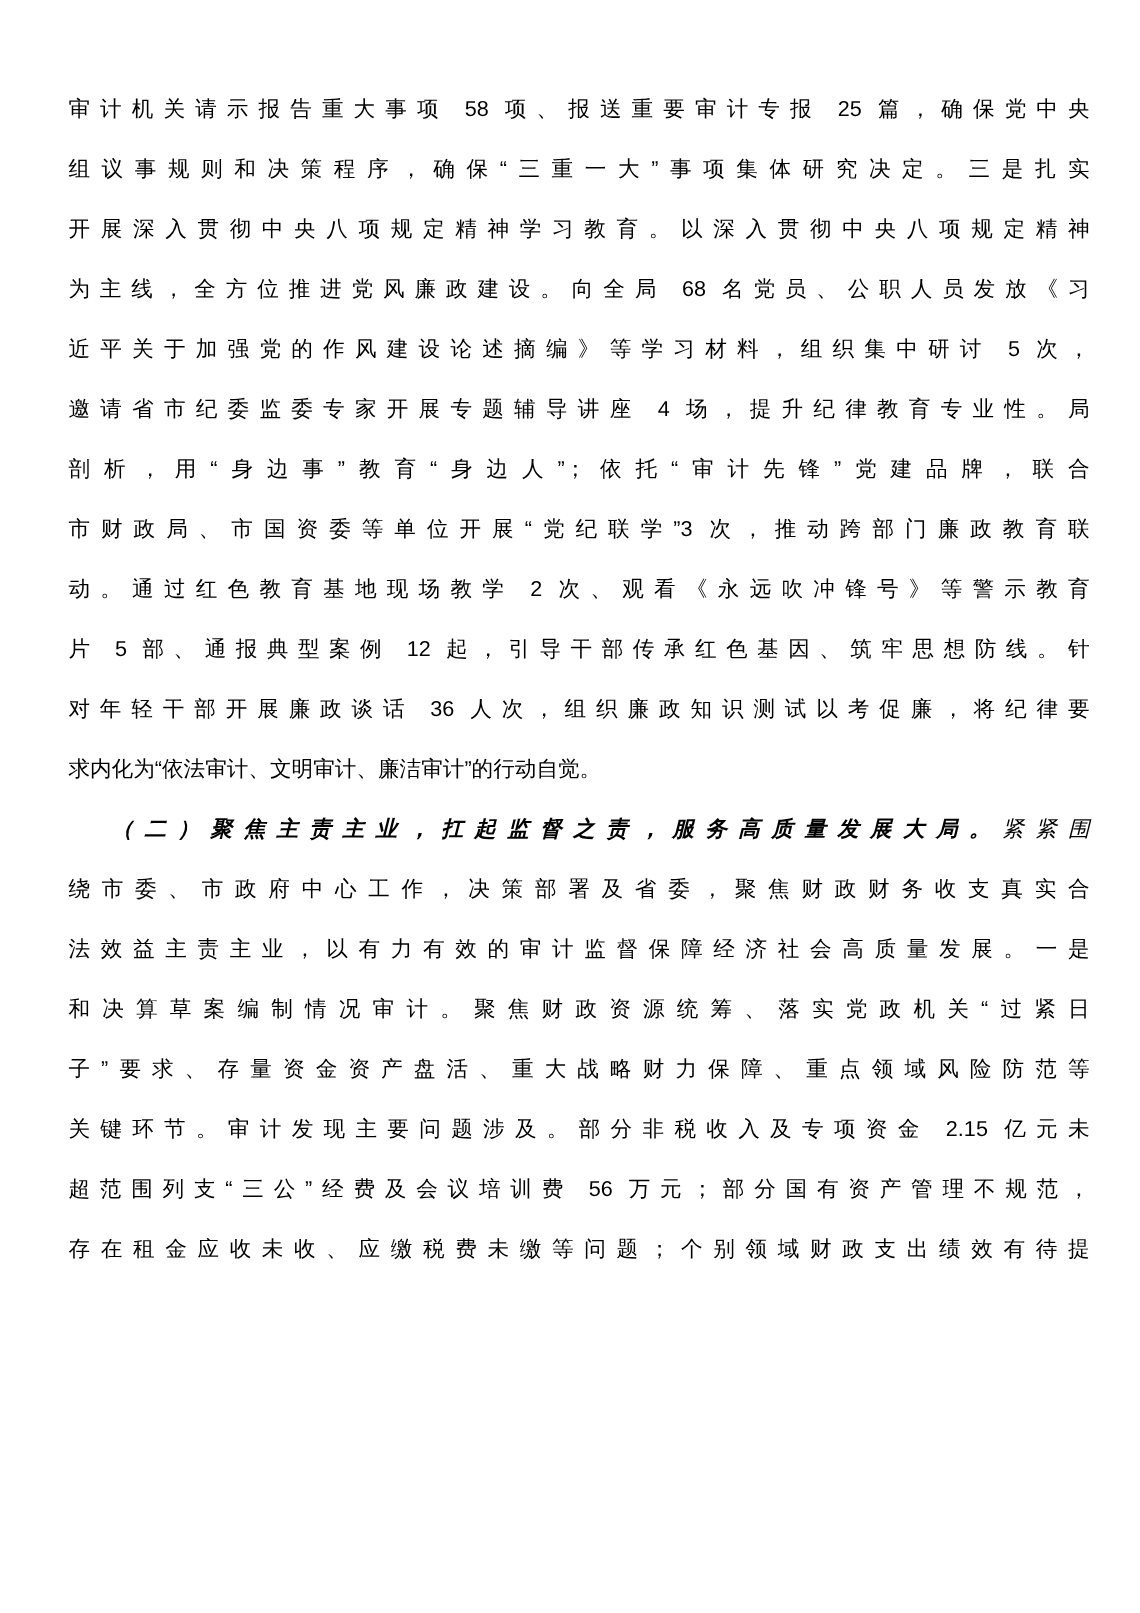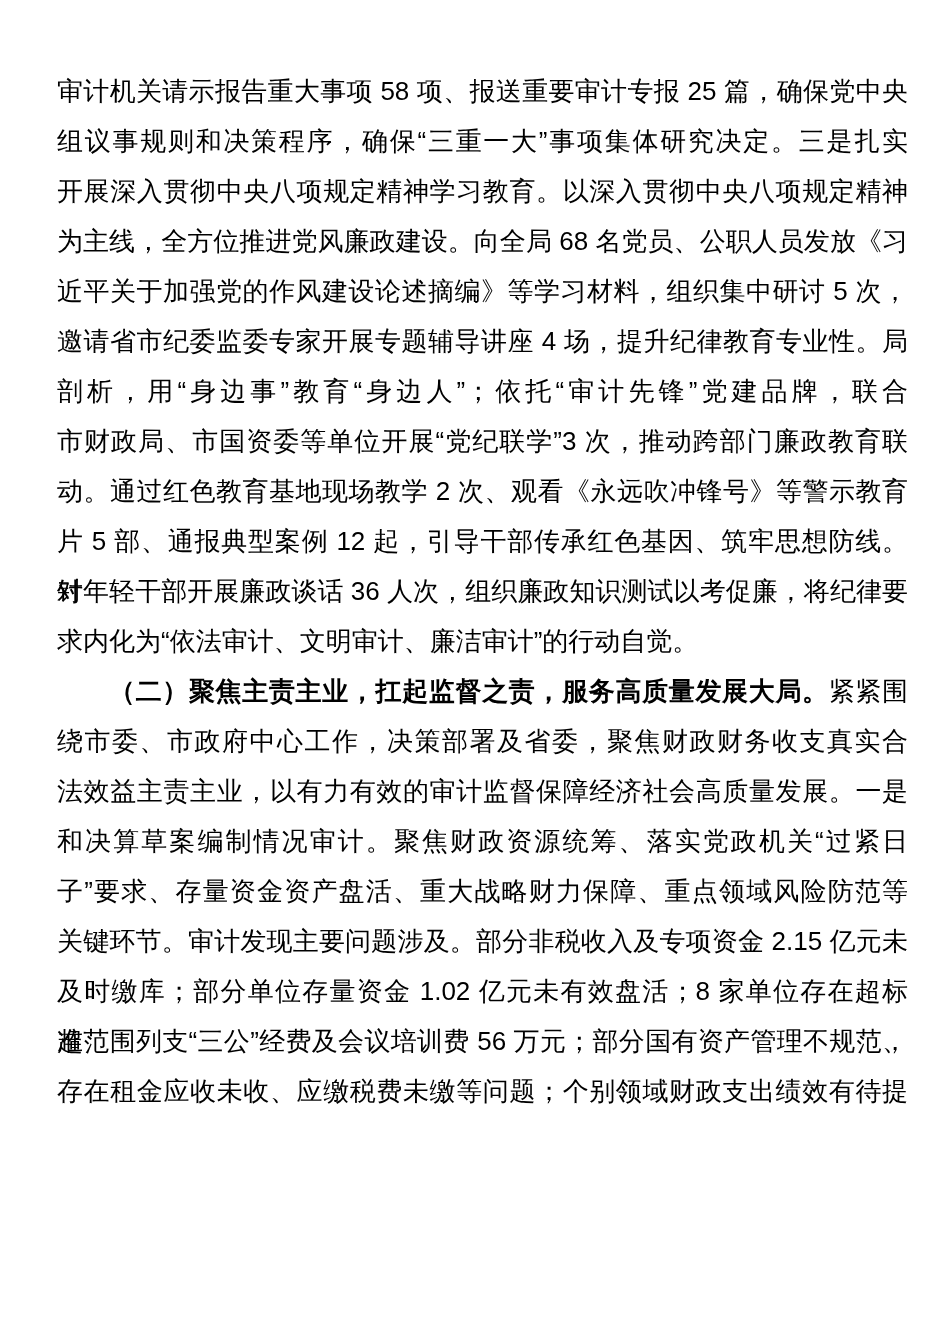--- a/index.html
+++ b/index.html
@@ -22,31 +22,32 @@
   .doc {
     position: absolute;
     left: 57px;
     top: 66px;
     width: 851px;
     color: #000000;
   }
   .line {
     height: 50px;
     line-height: 50px;
-    font-size: 26px;
+    font-size: 18px;
     letter-spacing: 0;
     text-align: justify;
     text-align-last: justify;
   }
   .line.para-end {
     text-align: left;
     text-align-last: left;
   }
   .line.indent {
     text-indent: 2em;
+    font-style: italic;
   }
   .line .b {
     font-weight: bold;
   }
 </style>
 </head>
 <body>
 
 <div class="page">
   <div class="doc" id="doc" style="color: rgb(0, 0, 0);">
@@ -61,17 +62,16 @@
       <div class="line"><span>动。通过红色教育基地现场教学 2 次、观看《永远吹冲锋号》等警示教育</span></div>
       <div class="line"><span>片 5 部、通报典型案例 12 起，引导干部传承红色基因、筑牢思想防线。针</span></div>
       <div class="line"><span>对年轻干部开展廉政谈话 36 人次，组织廉政知识测试以考促廉，将纪律要</span></div>
       <div class="line para-end"><span>求内化为“依法审计、文明审计、廉洁审计”的行动自觉。</span></div>
       <div class="line indent"><span class="b">（二）聚焦主责主业，扛起监督之责，服务高质量发展大局。</span><span>紧紧围</span></div>
       <div class="line"><span>绕市委、市政府中心工作，决策部署及省委，聚焦财政财务收支真实合</span></div>
       <div class="line"><span>法效益主责主业，以有力有效的审计监督保障经济社会高质量发展。一是</span></div>
       <div class="line"><span>和决算草案编制情况审计。聚焦财政资源统筹、落实党政机关“过紧日</span></div>
       <div class="line"><span>子”要求、存量资金资产盘活、重大战略财力保障、重点领域风险防范等</span></div>
       <div class="line"><span>关键环节。审计发现主要问题涉及。部分非税收入及专项资金 2.15 亿元未</span></div>
-      <div class="line"><span>及时缴库；部分单位存量资金 1.02 亿元未有效盘活；8 家单位存在超标准、</span></div>
       <div class="line"><span>超范围列支“三公”经费及会议培训费 56 万元；部分国有资产管理不规范，</span></div>
       <div class="line"><span>存在租金应收未收、应缴税费未缴等问题；个别领域财政支出绩效有待提</span></div>
     </div>
 </div>
 
 </body></html>

